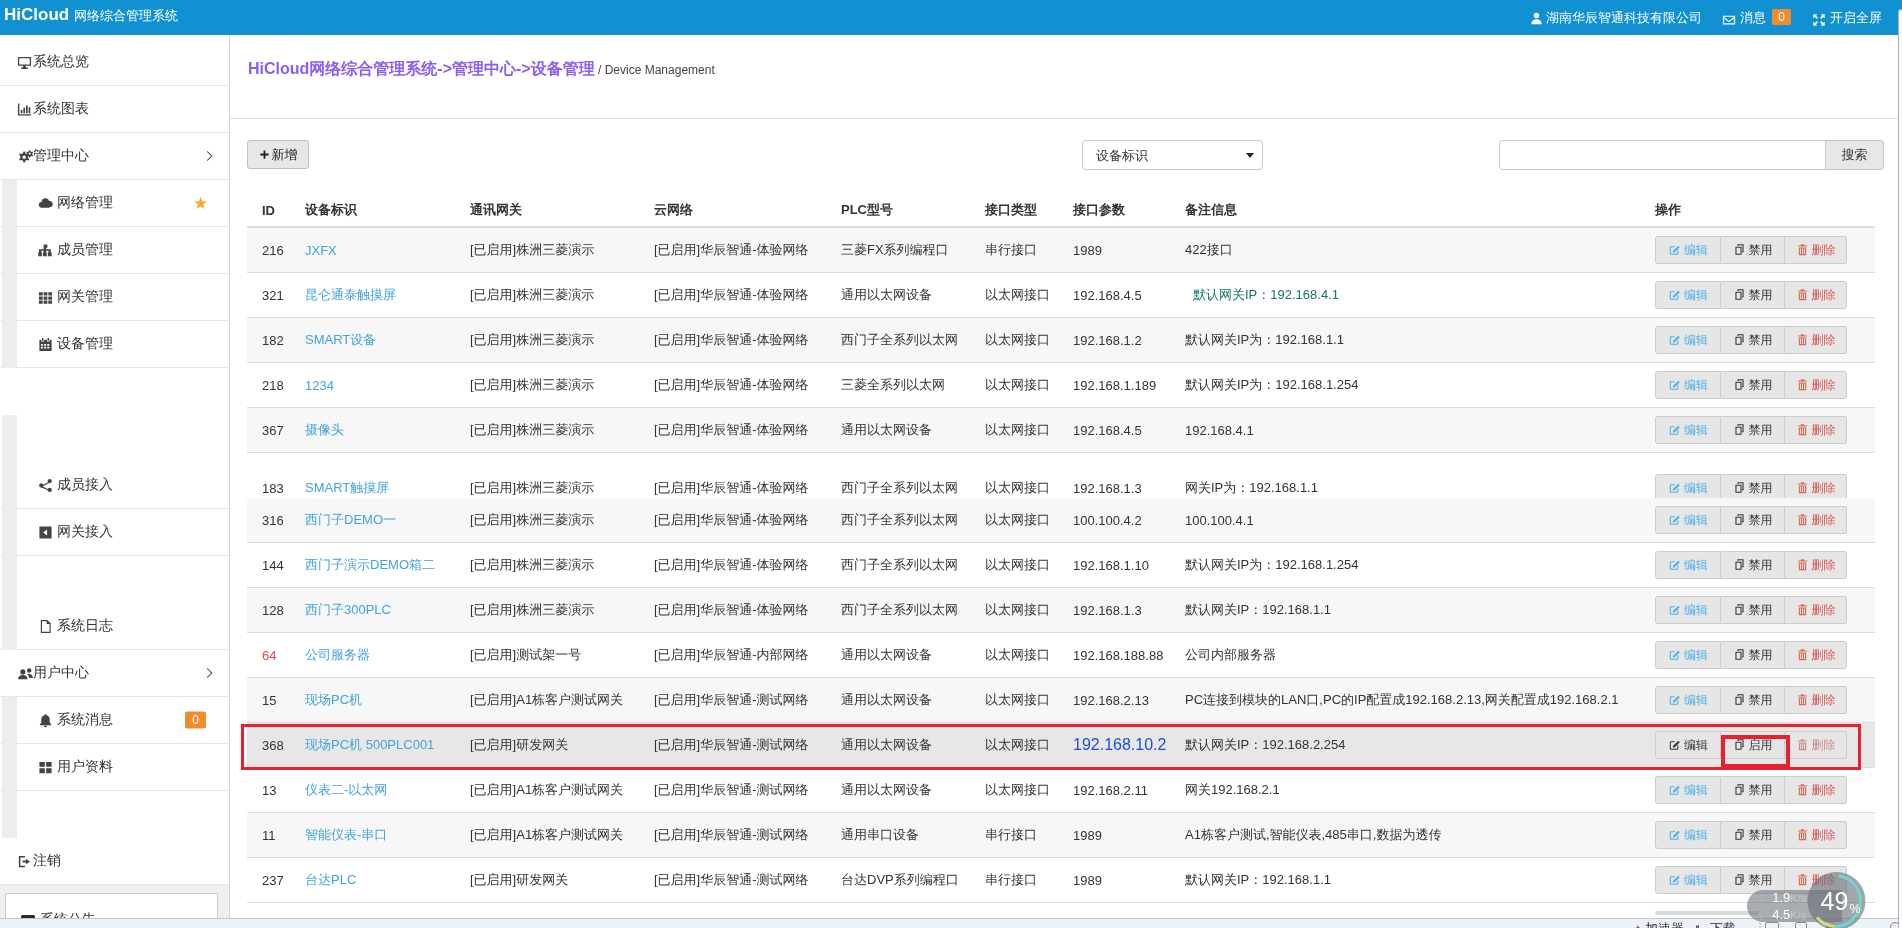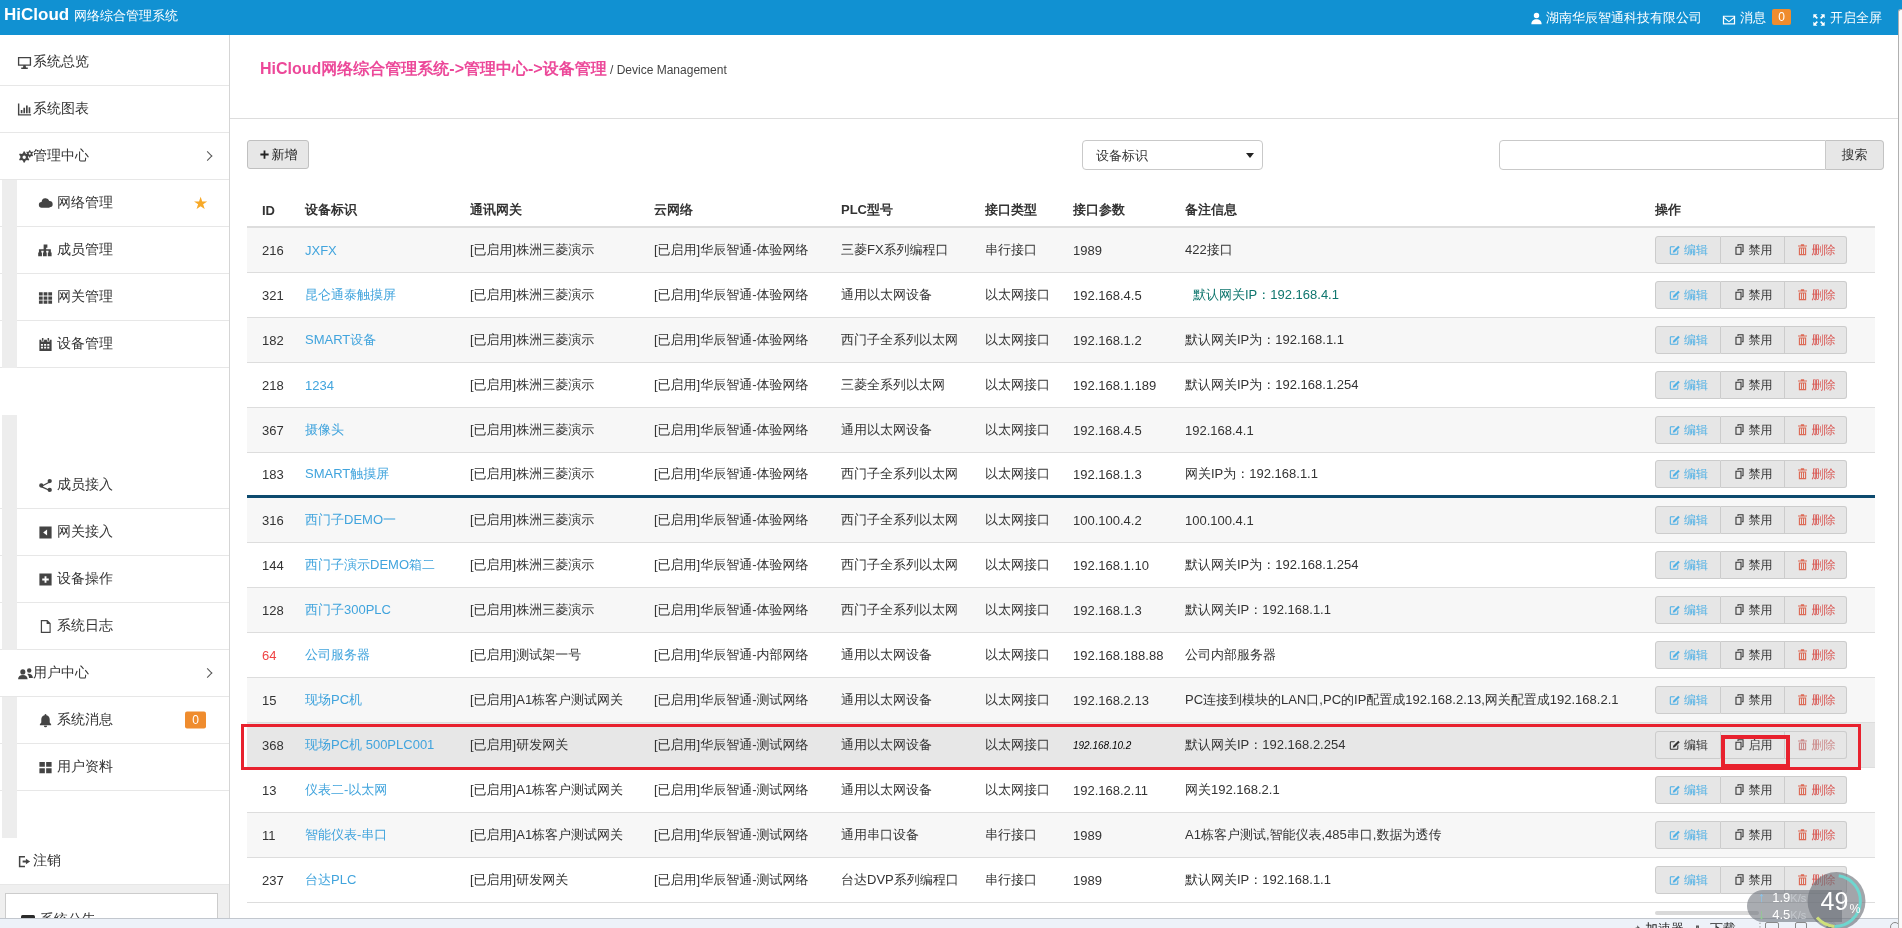--- a/index.html
+++ b/index.html
@@ -175,26 +175,20 @@
           <use href="#share"></use>
         </svg></span>
 <span class="txt" style="left:57px;">成员接入</span>
 </div>
 <div class="mi" style="top:474px;">
 <span class="iw" style="left:38px;"><svg class="ic" style="width:15px;height:15px;" viewBox="0 0 16 16" fill="#444">
           <use href="#caretsq"></use>
         </svg></span>
 <span class="txt" style="left:57px;">网关接入</span>
 </div>
-<div class="mi" style="top:521px;">
-<span class="iw" style="left:38px;"><svg class="ic" style="width:15px;height:15px;" viewBox="0 0 16 16" fill="#444">
-          <use href="#plussq"></use>
-        </svg></span>
-<span class="txt" style="left:57px;">设备操作</span>
-</div>
 <div class="mi" style="top:568px;">
 <span class="iw" style="left:38px;"><svg class="ic" style="width:15px;height:15px;" viewBox="0 0 16 16" fill="#444">
           <use href="#fileo"></use>
         </svg></span>
 <span class="txt" style="left:57px;">系统日志</span>
 </div>
 <div class="mi" style="top:615px;">
 <span class="iw" style="left:17px;"><svg class="ic" style="width:17px;height:17px;" viewBox="0 0 16 16" fill="#444">
           <use href="#users"></use>
         </svg></span>
@@ -225,21 +219,21 @@
 <div class="substrip" style="top:662px;height:141px;"></div>
 <div class="abs" style="left:0;top:850px;width:229px;height:33px;background:#efefef;"></div>
 <div class="abs" style="left:5px;top:858px;width:213px;height:25px;background:#fff;border:1px solid #ccc;border-bottom:none;">
 <span class="abs" style="left:15px;top:19px;"><svg width="14" height="12" viewBox="0 0 14 12">
           <rect x="0" y="0" width="14" height="12" rx="1.5" fill="#2b2b2b"></rect>
         </svg></span>
 <span class="abs" style="left:34px;top:17px;font-size:14px;color:#333;white-space:nowrap;">系统公告</span>
 </div>
 </div>
 <div class="abs" style="left:230px;top:35px;width:1672px;height:883px;background:#fff;">
-<div class="abs" style="left:18px;top:24px;white-space:nowrap;"><span style="font-size:16px;font-weight:bold;color:#ec4899;margin-left:12px;">HiCloud网络综合管理系统-&gt;管理中心-&gt;设备管理</span><span style="font-size:12px;color:#444;"> / Device Management</span></div>
+<div class="abs" style="left:18px;top:24px;white-space:nowrap;"><span style="font-size:16px;font-weight:bold;color:#8b5cf6;">HiCloud网络综合管理系统-&gt;管理中心-&gt;设备管理</span><span style="font-size:12px;color:#444;"> / Device Management</span></div>
 <div class="abs" style="left:0;top:83px;width:1672px;height:1px;background:#ddd;"></div>
 <div class="abs" style="left:17px;top:105px;width:62px;height:29px;background:#e7e7e7;border:1px solid #c0c0c0;border-radius:3px;text-align:center;line-height:27px;font-size:13px;color:#222;"><svg class="ic" style="width:11px;height:11px;margin-right:2px;margin-top:-2px;" viewBox="0 0 16 16" fill="#222">
         <use href="#plus"></use>
       </svg>新增</div>
 <div class="abs" style="left:852px;top:105px;width:181px;height:30px;border:1px solid #c9c9c9;border-radius:4px;background:#fff;">
 <span class="abs" style="left:13px;top:6px;font-size:13px;color:#333;">设备标识</span>
 <span class="abs" style="right:8px;top:12px;width:0;height:0;border-left:4.5px solid transparent;border-right:4.5px solid transparent;border-top:5.5px solid #222;"></span>
     </div>
 <div class="abs" style="left:1269px;top:105px;width:327px;height:30px;border:1px solid #c9c9c9;border-radius:4px 0 0 4px;background:#fff;"></div>
 <div class="abs" style="left:1596px;top:105px;width:58px;height:30px;border:1px solid #c3c3c3;border-left:none;border-radius:0 4px 4px 0;background:#e7e7e7;text-align:center;line-height:28px;font-size:13px;color:#333;">搜索</div>
@@ -354,21 +348,21 @@
             <use href="#edit"></use>
           </svg>编辑</span>
 <span class="btn3" style="width:64px;border-left:none;color:#333;"><svg class="ic" style="width:13px;height:13px;margin-top:-2px;margin-right:3px;" viewBox="0 0 16 16" fill="#333">
             <use href="#copy"></use>
           </svg>禁用</span>
 <span class="btn3" style="width:62px;border-left:none;border-radius:0 3px 3px 0;color:#d9534f;"><svg class="ic" style="width:13px;height:13px;margin-top:-2px;margin-right:3px;" viewBox="0 0 16 16" fill="#dd6a55">
             <use href="#trash"></use>
           </svg>删除</span>
 </div>
 </div>
-<div class="abs" style="left:0;top:260px;width:1628px;height:45px;background:#fff;border-bottom:3px solid #0c4a6e;">
+<div class="abs" style="left:0;top:275px;width:1628px;height:45px;background:#fff;border-bottom:5px solid #0c4a6e;">
 <span class="abs" style="left:15px;top:50%;transform:translateY(-50%);font-size:13px;color:#333;white-space:nowrap;">183</span>
 <span class="abs" style="left:58px;top:50%;transform:translateY(-50%);font-size:13px;color:#41a4dd;white-space:nowrap;">SMART触摸屏</span>
 <span class="abs" style="left:223px;top:50%;transform:translateY(-50%);font-size:13px;color:#333;white-space:nowrap;">[已启用]株洲三菱演示</span>
 <span class="abs" style="left:407px;top:50%;transform:translateY(-50%);font-size:13px;color:#333;white-space:nowrap;">[已启用]华辰智通-体验网络</span>
 <span class="abs" style="left:594px;top:50%;transform:translateY(-50%);font-size:13px;color:#333;white-space:nowrap;">西门子全系列以太网</span>
 <span class="abs" style="left:738px;top:50%;transform:translateY(-50%);font-size:13px;color:#333;white-space:nowrap;">以太网接口</span>
 <span class="abs" style="left:826px;top:50%;transform:translateY(-50%);font-size:13px;color:#333;white-space:nowrap;">192.168.1.3</span>
 <span class="abs" style="left:938px;top:50%;transform:translateY(-50%);font-size:13px;color:#333;white-space:nowrap;">网关IP为：192.168.1.1</span>
 <div class="abs" style="left:1408px;top:50%;transform:translateY(-50%);white-space:nowrap;font-size:0;">
 <span class="btn3" style="width:66px;border-radius:3px 0 0 3px;color:#4fb0e5;"><svg class="ic" style="width:13px;height:13px;margin-top:-2px;margin-right:3px;" viewBox="0 0 16 16" fill="#4fb0e5">
@@ -487,21 +481,21 @@
           </svg>删除</span>
 </div>
 </div>
 <div class="abs" style="left:0;top:530px;width:1628px;height:45px;background:#e7e7e7;border-bottom:1px solid #ddd;">
 <span class="abs" style="left:15px;top:50%;transform:translateY(-50%);font-size:13px;color:#333;white-space:nowrap;">368</span>
 <span class="abs" style="left:58px;top:50%;transform:translateY(-50%);font-size:13px;color:#41a4dd;white-space:nowrap;">现场PC机 500PLC001</span>
 <span class="abs" style="left:223px;top:50%;transform:translateY(-50%);font-size:13px;color:#333;white-space:nowrap;">[已启用]研发网关</span>
 <span class="abs" style="left:407px;top:50%;transform:translateY(-50%);font-size:13px;color:#333;white-space:nowrap;">[已启用]华辰智通-测试网络</span>
 <span class="abs" style="left:594px;top:50%;transform:translateY(-50%);font-size:13px;color:#333;white-space:nowrap;">通用以太网设备</span>
 <span class="abs" style="left:738px;top:50%;transform:translateY(-50%);font-size:13px;color:#333;white-space:nowrap;">以太网接口</span>
-<span class="abs" style="left:826px;top:50%;transform:translateY(-50%);font-size:10px;color:#000000;white-space:nowrap;font-style:italic;">192.168.10.2</span>
+<span class="abs" style="left:826px;top:50%;transform:translateY(-50%);font-size:16px;color:#1d4ed8;white-space:nowrap;">192.168.10.2</span>
 <span class="abs" style="left:938px;top:50%;transform:translateY(-50%);font-size:13px;color:#333;white-space:nowrap;">默认网关IP：192.168.2.254</span>
 <div class="abs" style="left:1408px;top:50%;transform:translateY(-50%);white-space:nowrap;font-size:0;">
 <span class="btn3" style="width:66px;border-radius:3px 0 0 3px;color:#333;"><svg class="ic" style="width:13px;height:13px;margin-top:-2px;margin-right:3px;" viewBox="0 0 16 16" fill="#333">
             <use href="#edit"></use>
           </svg>编辑</span>
 <span class="btn3" style="width:64px;border-left:none;color:#333;"><svg class="ic" style="width:13px;height:13px;margin-top:-2px;margin-right:3px;" viewBox="0 0 16 16" fill="#333">
             <use href="#copy"></use>
           </svg>启用</span>
 <span class="btn3" style="width:62px;border-left:none;border-radius:0 3px 3px 0;color:#cc8a8a;"><svg class="ic" style="width:13px;height:13px;margin-top:-2px;margin-right:3px;" viewBox="0 0 16 16" fill="#cc8a8a">
             <use href="#trash"></use>

